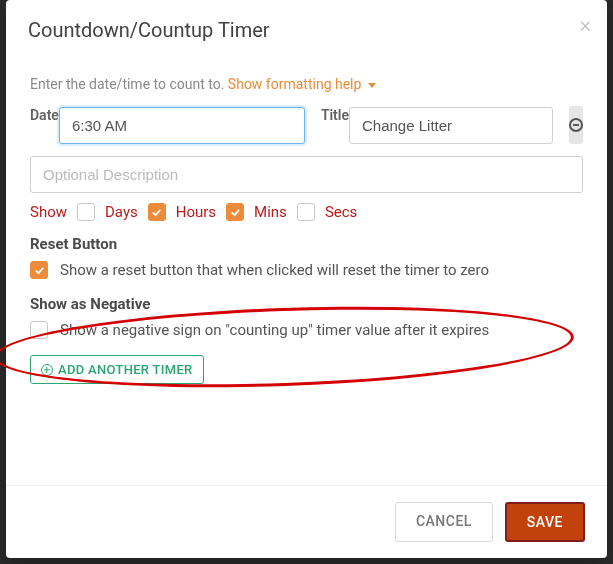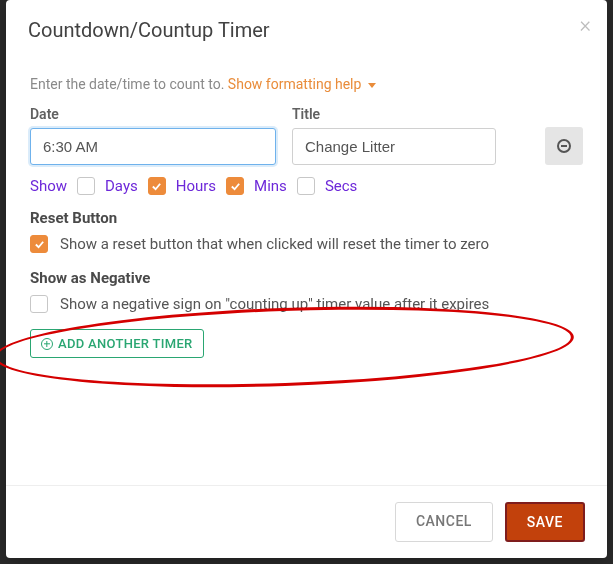--- a/index.html
+++ b/index.html
@@ -56,21 +56,21 @@
   .intro{
     color:#8a8a8a; font-size:14px; margin-bottom:14px;
   }
   .intro a{ color:#e98c3a; cursor:pointer; }
   .caret-down{
     display:inline-block; width:0;height:0;
     border-left:4px solid transparent; border-right:4px solid transparent;
     border-top:5px solid #e98c3a; margin-left:3px; vertical-align:middle;
   }
   .row{ display:flex; gap:16px; align-items:flex-end; margin-bottom:12px;}
-  .field{ display:flex; flex-direction:column; }
+  .field{ display:flex; flex-direction:row; }
   .field-label{ font-size:14px; color:#616161; font-weight:600; margin-bottom:6px;}
   input[type=text].txt{
     border:1px solid #d0d0d0; border-radius:3px;
     padding:9px 12px; font-size:15px; color:#555;
     outline:none;
   }
   .date-input{
     width:246px;
     border:1px solid #6fb2ec !important;
     box-shadow:0 0 0 2px rgba(111,178,236,0.25);
@@ -88,21 +88,21 @@
   .minus::after{
     content:"";position:absolute;left:2px;right:2px;top:50%;height:2px;
     background:#555;transform:translateY(-50%);
   }
   .desc-input{
     width:100%; color:#bbb;
   }
   .desc-input::placeholder{ color:#bbb; }
   .show-row{
     display:flex; align-items:center; gap:10px;
-    margin:10px 0 14px 0; font-size:15px; color:#6d28d9;
+    margin:10px 0 14px 0; font-size:15px; color:#b91c1c;
   }
   .cb{
     width:18px;height:18px;border:1.5px solid #c7c7c7;border-radius:3px;
     display:inline-flex;align-items:center;justify-content:center;
     cursor:pointer; flex:0 0 auto;
   }
   .cb.checked{ background:#ed8b3b;border-color:#ed8b3b;}
   .cb.checked svg{ display:block; }
   .cb svg{ display:none; width:11px;height:11px; }
   .section-label{
@@ -182,20 +182,21 @@
       </div>
       <div class="field">
         <span class="field-label">Title</span>
         <input type="text" class="txt title-input" value="Change Litter" style="">
       </div>
       <div class="circle-btn">
         <span class="minus"></span>
       </div>
     </div>
 
+    <input type="text" class="txt desc-input" placeholder="Optional Description" style="">
 
     <div class="show-row">
       <span>Show</span>
 
       <span class="cb"></span>
       <span>Days</span>
 
       <span class="cb checked">
           <svg viewBox="0 0 12 12">
             <path d="M2 6 L5 9 L10 3" stroke="#fff" stroke-width="2" fill="none"></path>

